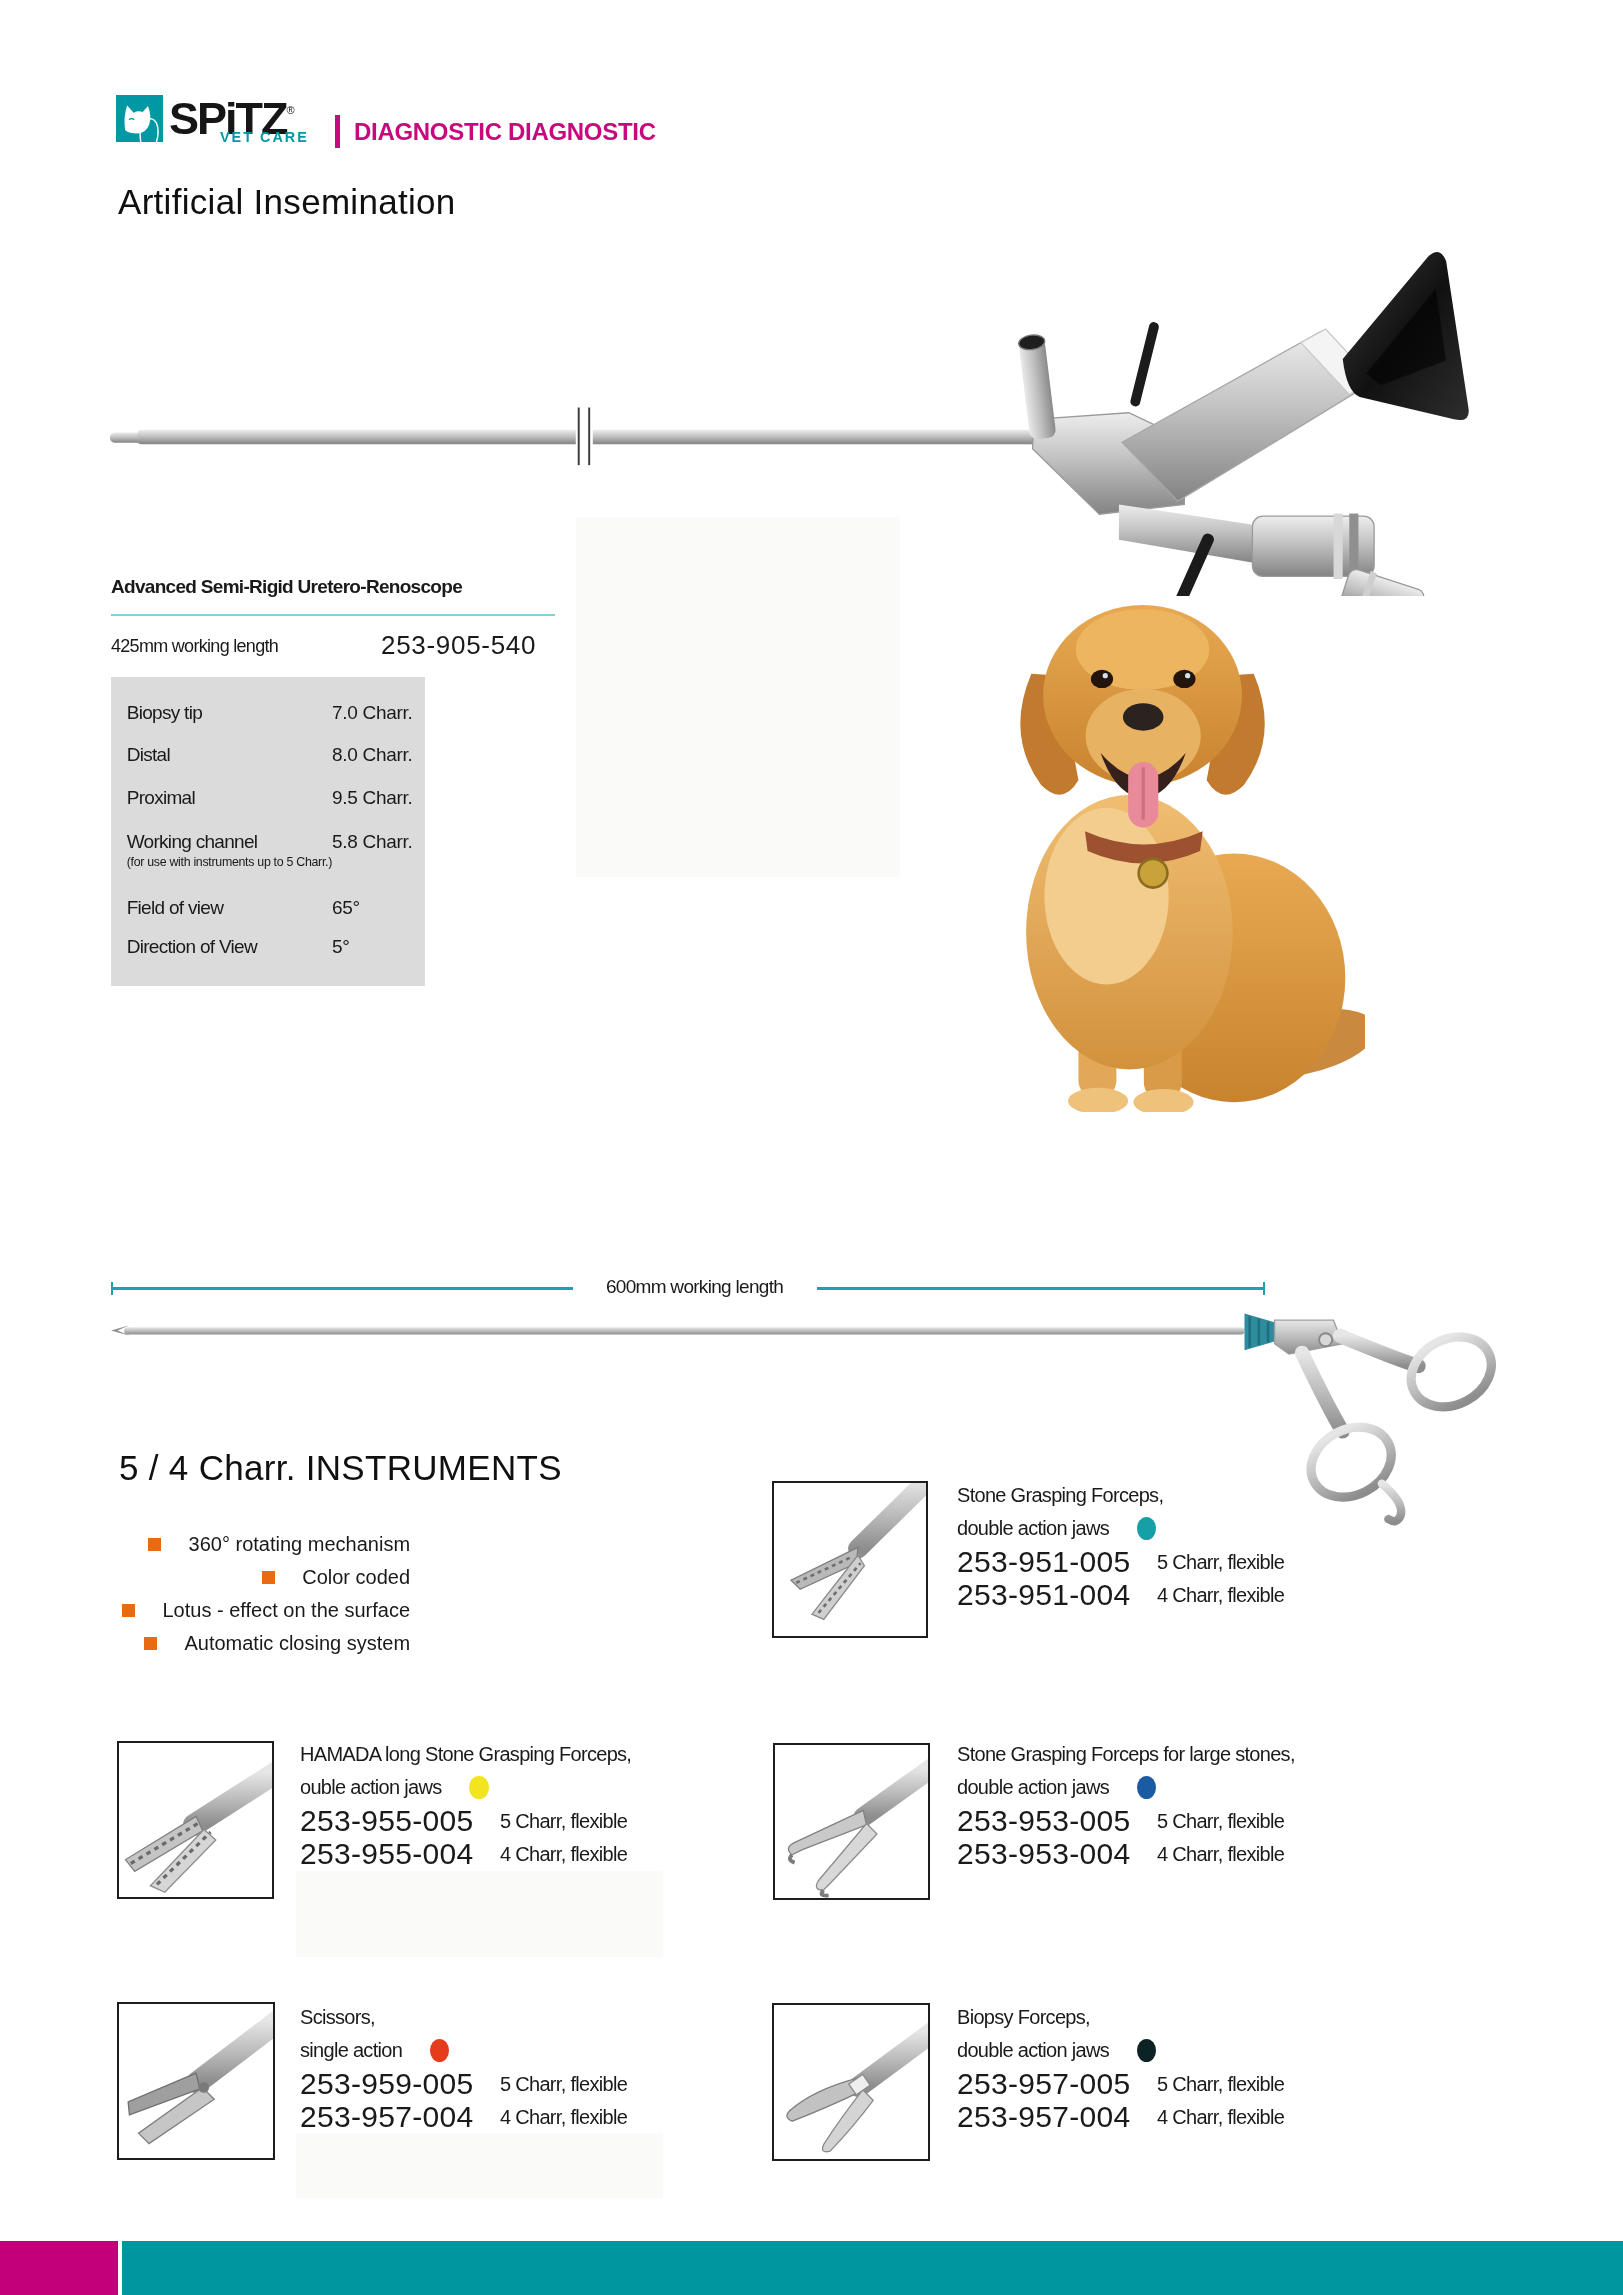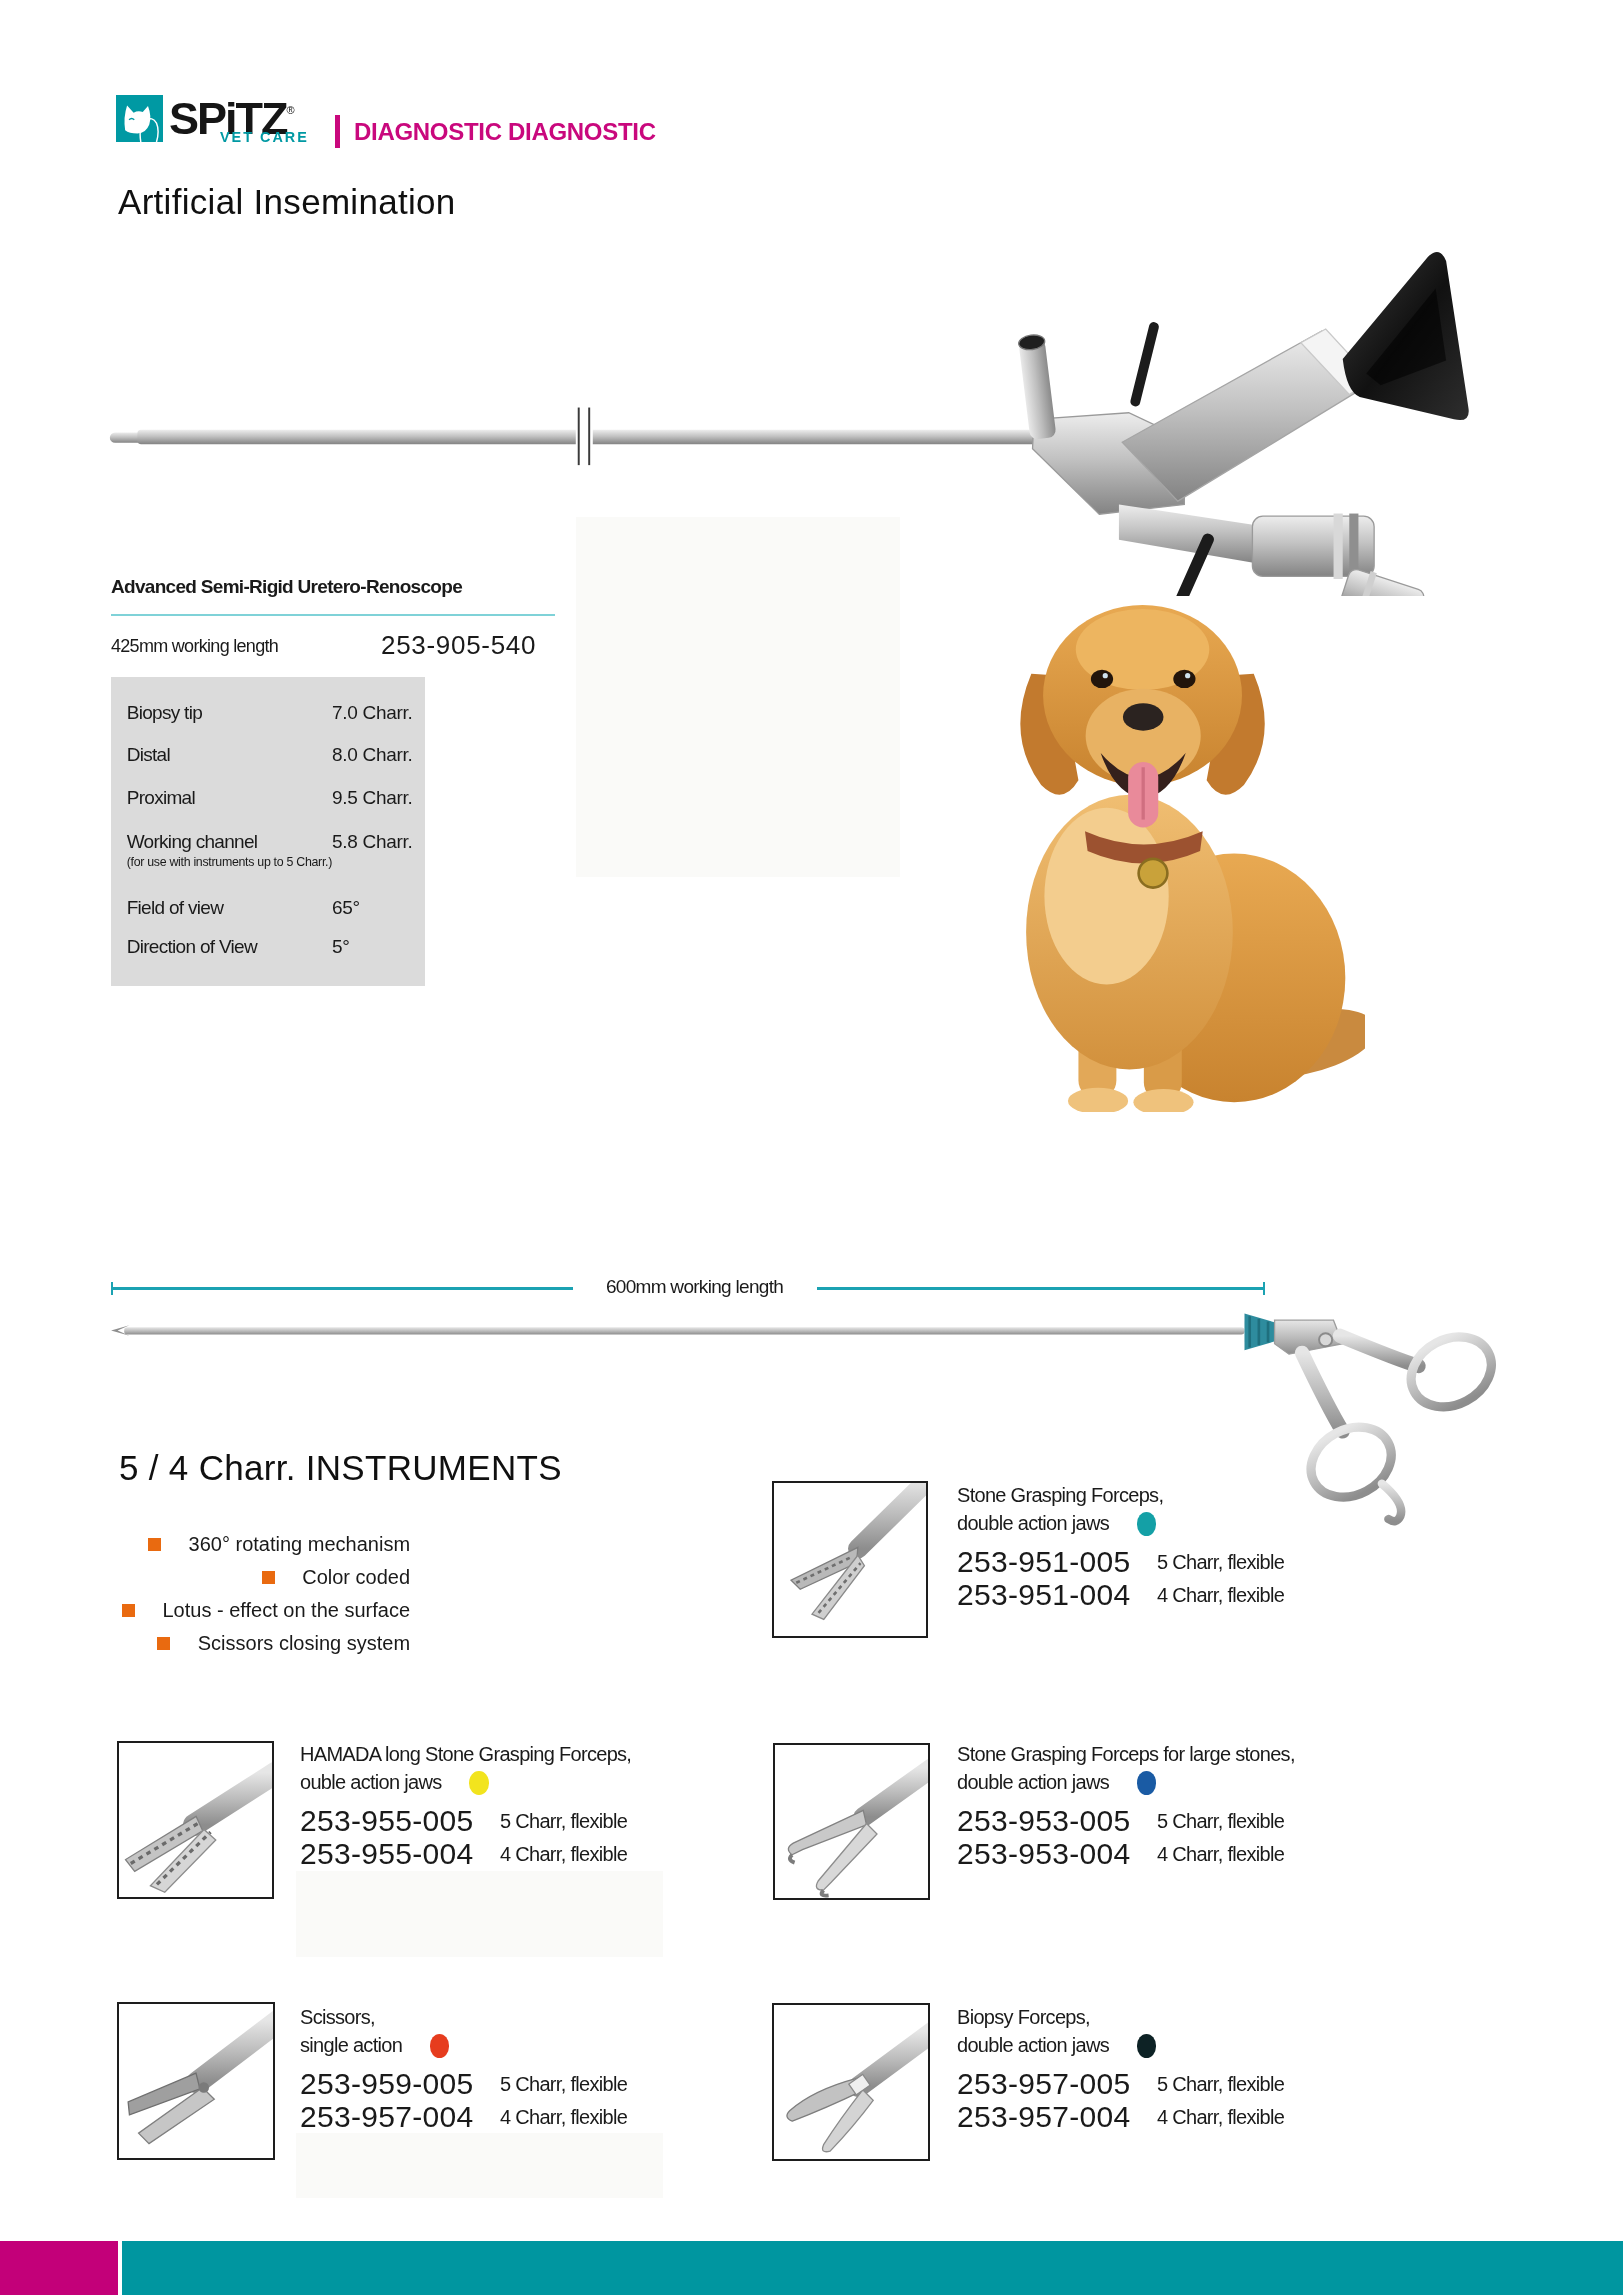--- a/index.html
+++ b/index.html
@@ -38,21 +38,21 @@
   .instr-head{left:119px;top:1448px;font-size:35px;font-weight:300;letter-spacing:0.3px;color:#101010;}
   .features{left:122px;top:1528px;}
   .feature{display:flex;align-items:center;height:33px;justify-content:flex-end;}
   .bullet{width:13px;height:13px;background:#E96A10;margin-right:27.5px;flex:0 0 auto;}
   .feature span.txt{font-size:20px;font-weight:400;letter-spacing:0;}
 
   
   .thumb{position:absolute;border:2px solid #1d1d1d;background:#ffffff;}
   .product{position:absolute;width:425px;}
   .p-name{font-size:20px;font-weight:500;letter-spacing:-0.7px;line-height:33px;height:33px;white-space:nowrap;}
-  .p-name2{display:flex;align-items:flex-start;height:33px;gap:12px;}
+  .p-name2{display:flex;align-items:center;height:33px;gap:12px;}
   .p-name2 .txt{font-size:20px;font-weight:500;letter-spacing:-0.7px;white-space:nowrap;}
   .dot{width:19.6px;height:23.6px;border-radius:50%;margin-left:15.7px;flex:0 0 auto;}
   .p-row{display:grid;grid-template-columns:200px auto;align-items:center;height:33px;}
   .p-code{font-size:30px;font-weight:300;letter-spacing:0.3px;white-space:nowrap;}
   .p-spec{font-size:20px;font-weight:500;letter-spacing:-0.7px;white-space:nowrap;}
 
   
   .foot-magenta{left:0;top:2241px;width:118px;height:54px;background:#C30079;}
   .foot-teal{left:122px;top:2241px;width:1502px;height:54px;background:#0096A0;}
 </style>
@@ -248,21 +248,21 @@
     <div class="feature">
       <span class="bullet"></span>
       <span class="txt">Color coded</span>
     </div>
     <div class="feature">
       <span class="bullet"></span>
       <span class="txt">Lotus - effect on the surface</span>
     </div>
     <div class="feature">
       <span class="bullet"></span>
-      <span class="txt">Scissors closing system</span>
+      <span class="txt">Automatic closing system</span>
     </div>
   </div>
 
   <div class="abs ph-box" style="left:296px;top:1871px;width:367px;height:86px;"></div>
   <div class="abs ph-box" style="left:296px;top:2133px;width:367px;height:65px;"></div>
 
   <div class="thumb" style="left:772px;top:1481px;width:152px;height:153px;">
     <svg width="152" height="153" viewBox="0 0 232 233">
       <path d="M235,-5 L128,100" stroke="url(#fmet)" stroke-width="30" stroke-linecap="round"></path>
       <path d="M128,98 L26,148 L40,162 L126,122 Z" fill="#b9b9b9" stroke="#7e7e7e" stroke-width="2"></path>

